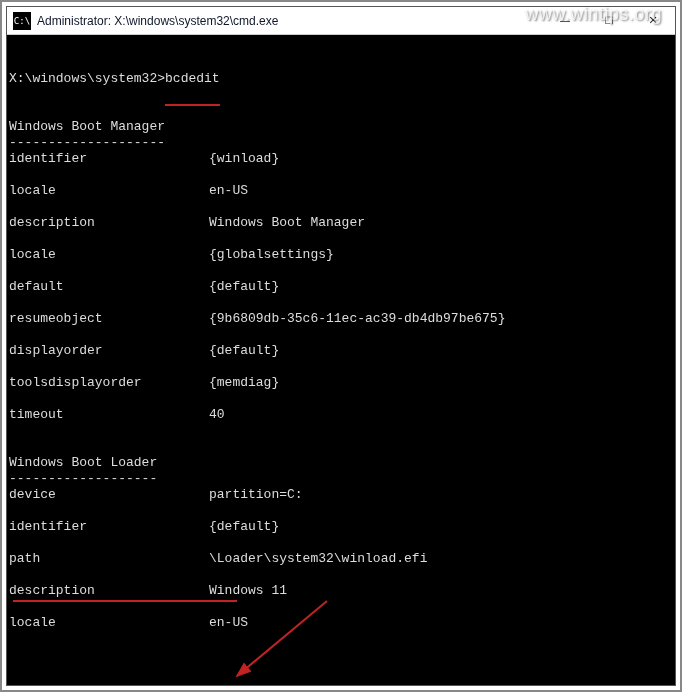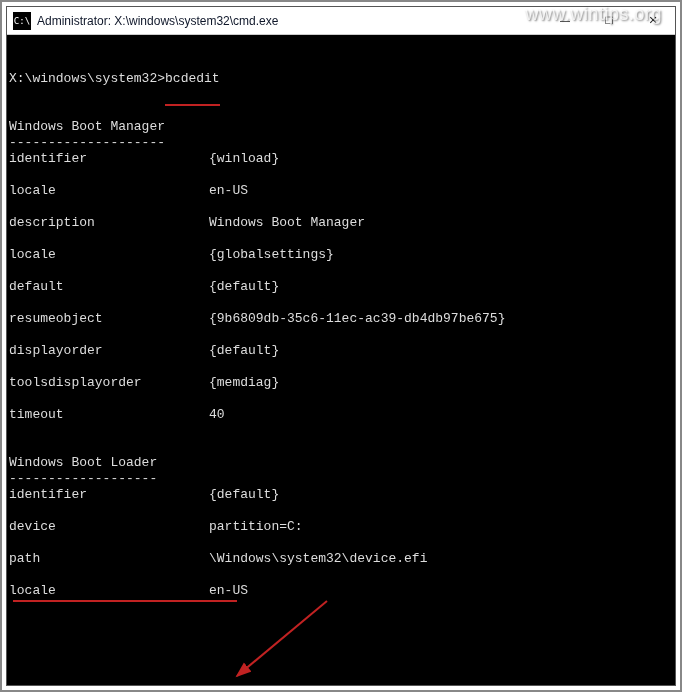--- a/index.html
+++ b/index.html
@@ -130,23 +130,24 @@
 <span class="kv-row"><span class="kv-key">description</span><span>Windows Boot Manager</span></span>
 <span class="kv-row"><span class="kv-key">locale</span><span>{globalsettings}</span></span>
 <span class="kv-row"><span class="kv-key">default</span><span>{default}</span></span>
 <span class="kv-row"><span class="kv-key">resumeobject</span><span>{9b6809db-35c6-11ec-ac39-db4db97be675}</span></span>
 <span class="kv-row"><span class="kv-key">displayorder</span><span>{default}</span></span>
 <span class="kv-row"><span class="kv-key">toolsdisplayorder</span><span>{memdiag}</span></span>
 <span class="kv-row"><span class="kv-key">timeout</span><span>40</span></span>
 <span> </span>
 <span>Windows Boot Loader</span>
 <span>-------------------</span>
+<span class="kv-row"><span class="kv-key">device</span><span>partition=C:</span></span>
 <span class="kv-row"><span class="kv-key">identifier</span><span>{default}</span></span>
-<span class="kv-row"><span class="kv-key">device</span><span>partition=C:</span></span>
-<span class="kv-row"><span class="kv-key">path</span><span>\Windows\system32\device.efi</span></span>
+<span class="kv-row"><span class="kv-key">path</span><span>\Loader\system32\winload.efi</span></span>
+<span class="kv-row"><span class="kv-key">description</span><span>Windows 11</span></span>
 <span class="kv-row"><span class="kv-key">locale</span><span>en-US</span></span>
 
 
 
 
 
 
 
 
 

